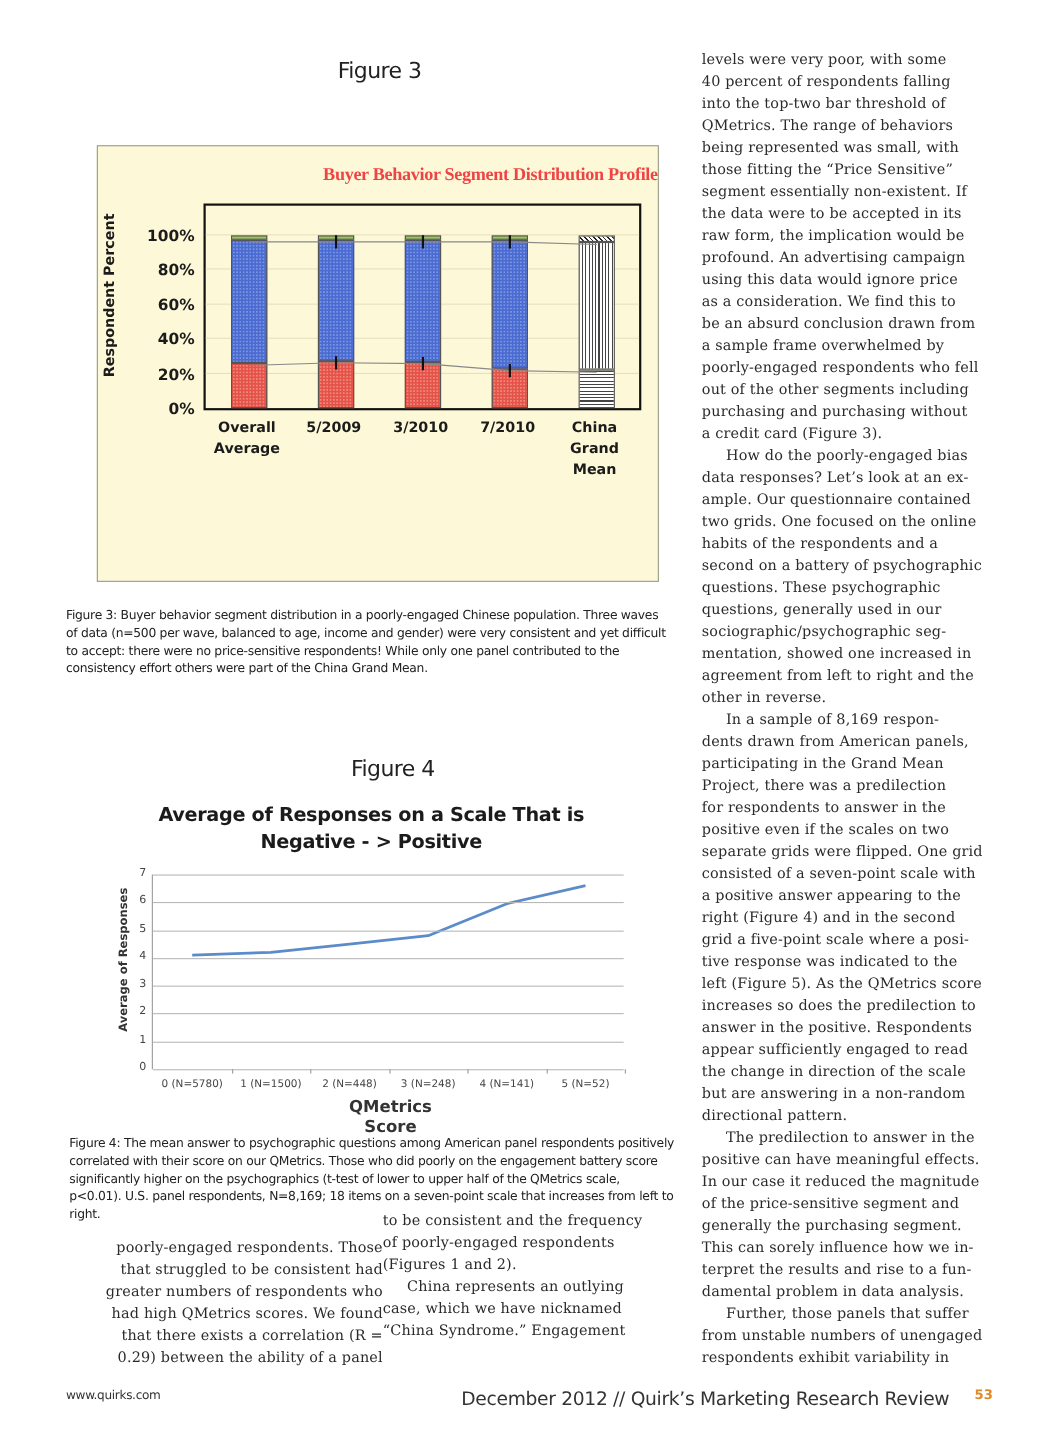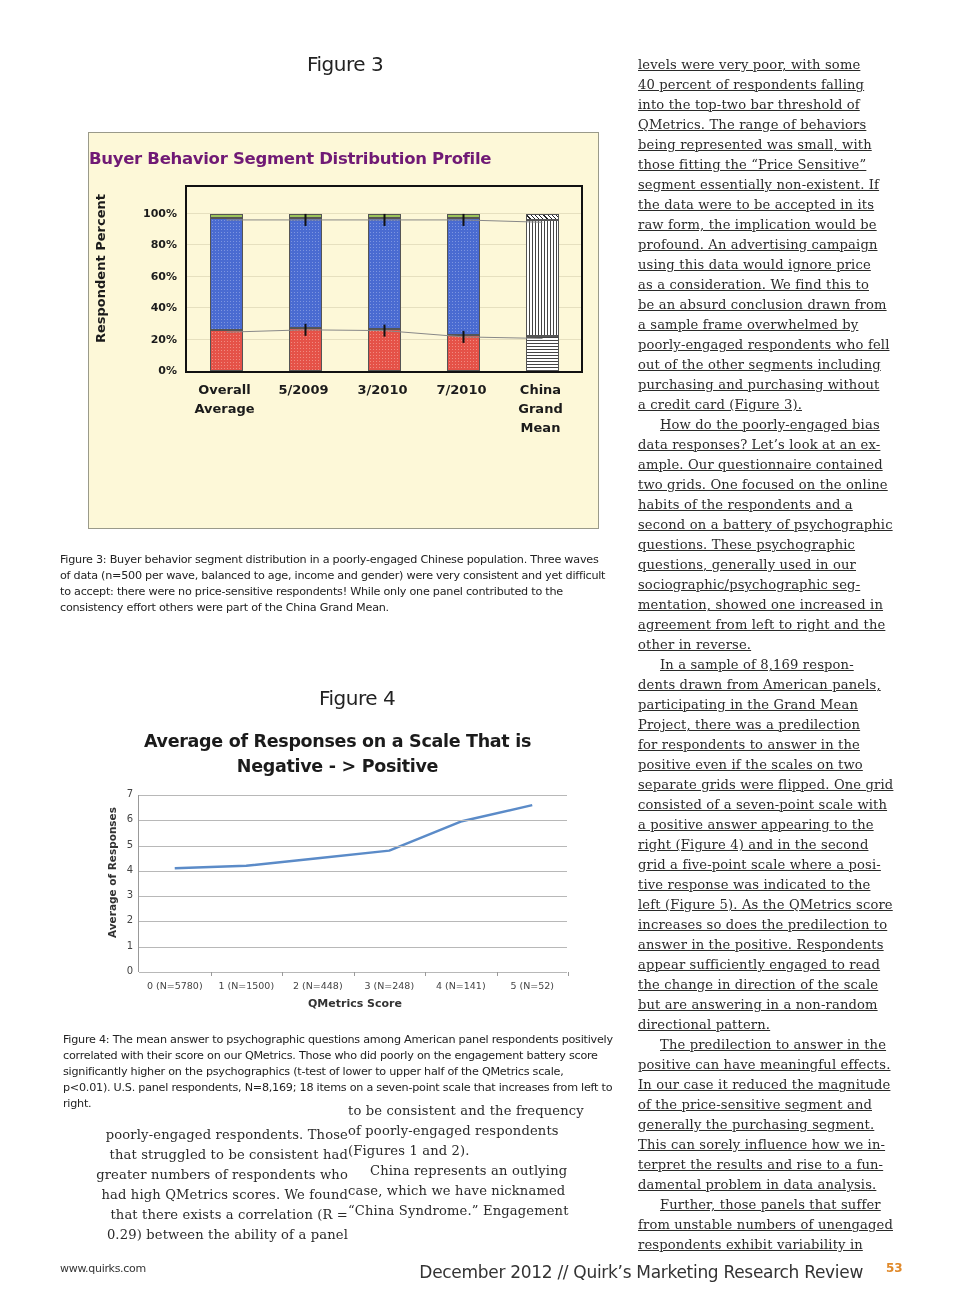--- a/index.html
+++ b/index.html
@@ -3,23 +3,23 @@
 <meta charset="utf-8">
 <style>
   * { box-sizing: border-box; margin: 0; padding: 0; }
   html, body { width: 960px; height: 1305px; background: #ffffff; overflow: hidden; }
   body { position: relative; font-family: "DejaVu Sans", sans-serif; color: #222; }
 
   .fig-title { position: absolute; font-family: "DejaVu Sans", sans-serif; font-size: 20px; color: #222; letter-spacing: -0.5px; }
 
   
   #fig3-box { position: absolute; left: 88px; top: 132px; width: 511px; height: 397px; background: #fdf8d8; border: 1px solid #9a9a8a; }
-  #fig3-title { position: absolute; left: 0; right: 0; top: 16px; text-align: left; font-size: 16.5px; font-weight: bold; color: #701a75; letter-spacing: -0.3px; }
+  #fig3-title { position: absolute; left: 0; right: 0; top: 16px; text-align: right; font-size: 16.5px; font-weight: bold; color: #ef4444; letter-spacing: -0.3px; font-family: Liberation Serif, serif; }
   #fig3-ylabel { position: absolute; left: 4px; top: 210px; transform-origin: left top; transform: rotate(-90deg); font-size: 13px; font-weight: bold; color: #1b1b1b; white-space: nowrap; }
-  .f3-ytick { position: absolute; width: 52px; text-align: right; font-size: 11px; font-weight: bold; color: #1b1b1b; }
+  .f3-ytick { position: absolute; width: 52px; text-align: right; font-size: 14px; font-weight: bold; color: #1b1b1b; }
   #fig3-plot { position: absolute; left: 96px; top: 52px; width: 398px; height: 188px; border-left: 2px solid #111; border-right: 2px solid #111; border-bottom: 2px solid #111; border-top: 2px solid #111; }
   .f3-grid { position: absolute; left: 0; right: 0; height: 1px; background: #e6e0bf; }
   .f3-bar { position: absolute; width: 33px; bottom: 0; }
   .seg { position: absolute; left: 0; right: 0; border: 1px solid #555; }
   .seg-red { background: #e55248; background-image: radial-gradient(#f08a80 0.6px, transparent 0.8px); background-size: 3px 3px; }
   .seg-blue { background: #4a6bd1; background-image: radial-gradient(#7d95e0 0.6px, transparent 0.8px); background-size: 3px 3px; }
   .seg-green { background: #9cc45a; }
   .seg-hlines { background: repeating-linear-gradient(0deg, #fff 0 2px, #444 2px 3px); }
   .seg-vlines { background: repeating-linear-gradient(90deg, #fff 0 2px, #444 2px 3px); }
   .seg-hatch { background: repeating-linear-gradient(45deg, #fff 0 2px, #222 2px 3px); }
@@ -30,21 +30,21 @@
 
   .caption { position: absolute; font-family: "DejaVu Sans", sans-serif; font-size: 11.2px; line-height: 16px; color: #222; letter-spacing: -0.25px; }
 
   
   #fig4-title { position: absolute; left: 100px; width: 475px; top: 729px; text-align: center; font-size: 17.5px; font-weight: bold; line-height: 25px; color: #1b1b1b; letter-spacing: -0.3px; }
   #fig4-plot { position: absolute; left: 138px; top: 795px; width: 429px; height: 177px; border-left: 1px solid #999; }
   .f4-grid { position: absolute; left: 0; right: 0; height: 1px; background: #b8b8b8; }
   .f4-ytick { position: absolute; left: -16px; width: 10px; text-align: right; font-size: 10px; color: #444; }
   .f4-xtick { position: absolute; width: 80px; text-align: center; font-size: 9.5px; color: #444; }
   #fig4-ylabel { position: absolute; left: 106px; top: 938px; transform-origin: left top; transform: rotate(-90deg); font-size: 10.5px; font-weight: bold; color: #333; white-space: nowrap; }
-  #fig4-xlabel { position: absolute; left: 300px; top: 997px; width: 110px; text-align: center; font-size: 11px; font-weight: bold; color: #333; }
+  #fig4-xlabel { position: absolute; left: 300px; top: 997px; width: 110px; text-align: center; font-size: 15px; font-weight: bold; color: #333; }
 
   
   .body-col { position: absolute; font-family: "DejaVu Serif", serif; font-size: 13.1px; line-height: 20px; color: #2a2a2a; letter-spacing: 0.15px; }
   .body-col p { white-space: pre-line; }
   .indent { text-indent: 22px; }
 
   #footer-left { position: absolute; left: 60px; top: 1262px; font-size: 11px; color: #333; letter-spacing: -0.3px; }
   #footer-right { position: absolute; right: 97px; top: 1262px; font-size: 17px; color: #333; letter-spacing: -0.3px; }
   #footer-page { position: absolute; left: 886px; top: 1261px; font-size: 12px; font-weight: bold; color: #e0892a; }
 </style>
@@ -178,21 +178,21 @@
 0.29) between the ability of a panel</p>
 </div>
 <div class="body-col" style="left:348px; top:1101px; width:270px;">
   <p>to be consistent and the frequency
 of poorly-engaged respondents
 (Figures 1 and 2).</p>
   <p class="indent">China represents an outlying
 case, which we have nicknamed
 “China Syndrome.” Engagement</p>
 </div>
-<div class="body-col" style="left:638px; top:55px; width:300px;text-decoration:underline;">
+<div class="body-col" style="left:638px; top:45px; width:300px;">
   <p>levels were very poor, with some
 40 percent of respondents falling
 into the top-two bar threshold of
 QMetrics. The range of behaviors
 being represented was small, with
 those fitting the “Price Sensitive”
 segment essentially non-existent. If
 the data were to be accepted in its
 raw form, the implication would be
 profound. An advertising campaign

